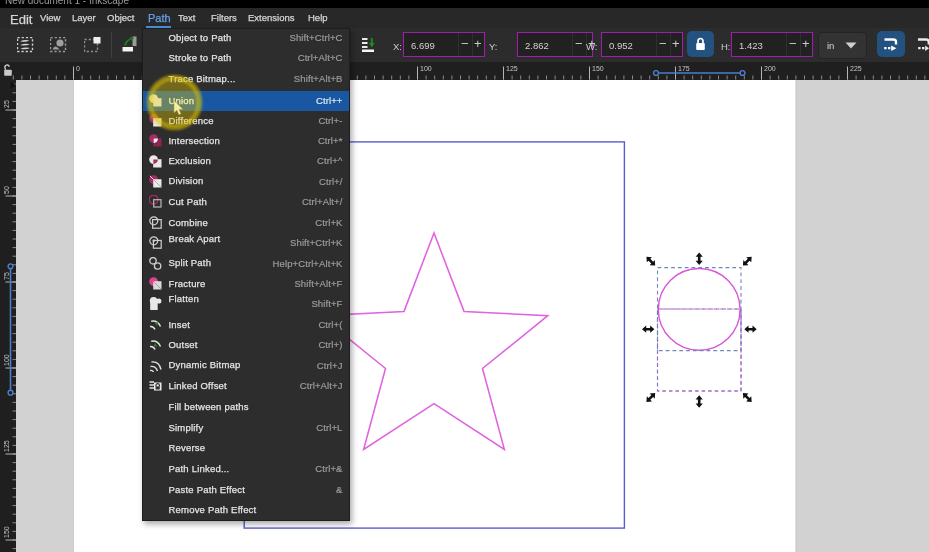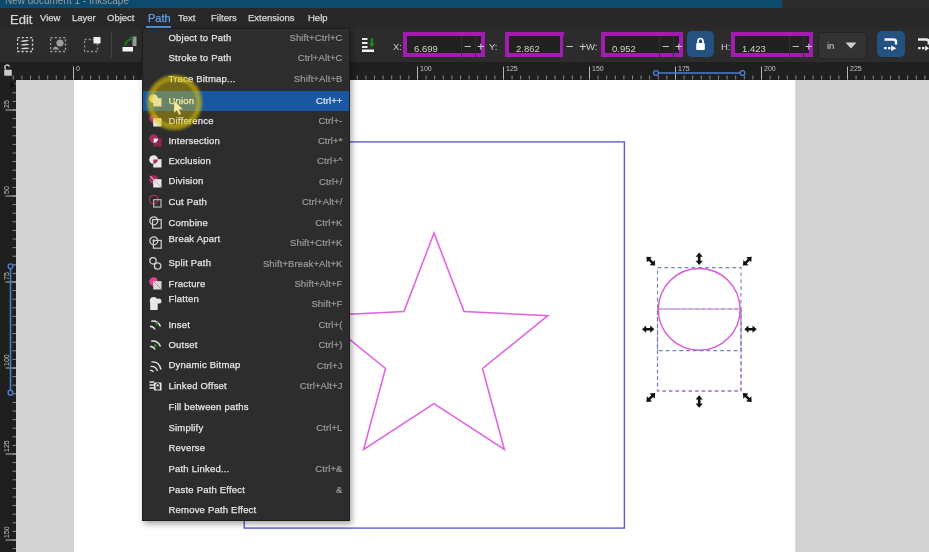--- a/index.html
+++ b/index.html
@@ -1,26 +1,26 @@
 <!DOCTYPE html>
 <html><head><meta charset="utf-8"><style>
 html,body{margin:0;padding:0}
 body{width:929px;height:552px;position:relative;overflow:hidden;background:#2c2c2c;
   font-family:"Liberation Sans",sans-serif;}
 .abs{position:absolute}
 .tblab{font-size:9.5px;color:#c9ccd4}
-.entry{background:#212121;border:4px solid #a21caf;border-radius:0;box-sizing:border-box}
+.entry{background:#212121;border:1px solid #a21caf;border-radius:0;box-sizing:border-box}
 .eval{position:absolute;left:7px;top:7px;font-size:9.5px;color:#d7d2c8}
 .esep{position:absolute;top:0;width:1px;height:23px;background:#2f2f2f}
 .minus{position:absolute;left:57px;top:3px;font-size:13px;color:#cccccc}
 .plus{position:absolute;left:70px;top:3px;font-size:13px;color:#cccccc}
 .mtxt{font-size:9.5px;color:#e4e4e4;white-space:nowrap;letter-spacing:0.2px;-webkit-text-stroke:0.25px currentColor}
 .msc{font-size:9.5px;color:#9b9b9b;white-space:nowrap;letter-spacing:0.1px;-webkit-text-stroke:0.2px currentColor}
 </style></head><body>
-<div class="abs" style="left:0;top:0;width:782px;height:8px;background:#0c4a6e;overflow:hidden">
+<div class="abs" style="left:0;top:0;width:929px;height:8px;background:#000000;overflow:hidden">
   <div style="position:absolute;left:5px;top:-5.5px;font-size:10px;color:#9a9a9a">New document 1 - Inkscape</div>
 </div>
 <div class="abs" style="left:0;top:8px;width:929px;height:20px;background:#282828"></div>
 <div class="abs" style="left:10px;top:12px;font-size:13px;color:#d6d6d6;-webkit-text-stroke:0.25px #d6d6d6">Edit</div>
 <div class="abs" style="left:40px;top:12px;font-size:9.5px;color:#d6d6d6;-webkit-text-stroke:0.25px #d6d6d6">View</div>
 <div class="abs" style="left:72px;top:12px;font-size:9.5px;color:#d6d6d6;-webkit-text-stroke:0.25px #d6d6d6">Layer</div>
 <div class="abs" style="left:107px;top:12px;font-size:9.5px;color:#d6d6d6;-webkit-text-stroke:0.25px #d6d6d6">Object</div>
 <div class="abs" style="left:148px;top:12px;font-size:11px;color:#64a0e8;-webkit-text-stroke:0.25px #64a0e8">Path</div>
 <div class="abs" style="left:178px;top:12px;font-size:9.5px;color:#d6d6d6;-webkit-text-stroke:0.25px #d6d6d6">Text</div>
 <div class="abs" style="left:211px;top:12px;font-size:9.5px;color:#d6d6d6;-webkit-text-stroke:0.25px #d6d6d6">Filters</div>
@@ -58,21 +58,21 @@
   </svg>
 <div class="abs tblab" style="left:393px;top:41px">X:</div>
 <div class="abs entry" style="left:403px;top:32px;width:82px;height:25px">
 <span class="eval">6.699</span>
 <span class="esep" style="left:54px"></span>
     <span class="esep" style="left:68px"></span>
 <span class="minus">−</span>
     <span class="plus">+</span>
   </div>
 <div class="abs tblab" style="left:489px;top:41px">Y:</div>
-<div class="abs entry" style="left:505px;top:32px;width:59px;height:25px">
+<div class="abs entry" style="left:517px;top:32px;width:76px;height:25px">
 <span class="eval">2.862</span>
 <span class="esep" style="left:54px"></span>
     <span class="esep" style="left:68px"></span>
 <span class="minus">−</span>
     <span class="plus">+</span>
   </div>
 <div class="abs tblab" style="left:586px;top:41px">W:</div>
 <div class="abs entry" style="left:601px;top:32px;width:82px;height:25px">
 <span class="eval">0.952</span>
 <span class="esep" style="left:54px"></span>
@@ -224,21 +224,21 @@
     <rect x="3.6" y="3.6" width="8.6" height="8.6" fill="none" stroke="#cfcfcf" stroke-width="1.2"></rect>
   </svg>
 <div class="abs mtxt" style="left:168.5px;top:233px;color:#e4e4e4">Break Apart</div>
 <div class="abs msc" style="right:586.5px;top:237.1px;color:#9b9b9b">Shift+Ctrl+K</div>
 <svg class="abs" style="left:149px;top:236.4px" width="13" height="13" viewBox="0 0 13 13">
     <circle cx="4.8" cy="4.8" r="4" fill="none" stroke="#cfcfcf" stroke-width="1.2"></circle>
     <rect x="4.4" y="4.4" width="7.8" height="7.8" fill="none" stroke="#cfcfcf" stroke-width="1.2"></rect>
     <circle cx="4.8" cy="4.8" r="1.2" fill="#cfcfcf"></circle>
   </svg>
 <div class="abs mtxt" style="left:168.5px;top:257.3px;color:#e4e4e4">Split Path</div>
-<div class="abs msc" style="right:586.5px;top:257.5px;color:#9b9b9b">Shift+Break+Alt+K</div>
+<div class="abs msc" style="right:586.5px;top:257.5px;color:#9b9b9b">Help+Ctrl+Alt+K</div>
 <svg class="abs" style="left:149px;top:256.8px" width="13" height="13" viewBox="0 0 13 13">
     <circle cx="4" cy="3.8" r="3.2" fill="none" stroke="#cfcfcf" stroke-width="1.3"></circle>
     <circle cx="8.6" cy="9" r="3.2" fill="none" stroke="#cfcfcf" stroke-width="1.3"></circle>
   </svg>
 <div class="abs mtxt" style="left:168.5px;top:277.7px;color:#e4e4e4">Fracture</div>
 <div class="abs msc" style="right:586.5px;top:277.9px;color:#9b9b9b">Shift+Alt+F</div>
 <svg class="abs" style="left:149px;top:277.2px" width="13" height="13" viewBox="0 0 13 13">
     <circle cx="4.6" cy="4.6" r="4.4" fill="#e0418f"></circle>
     <rect x="4.2" y="4.2" width="8.3" height="8.3" fill="#d9d9d9"></rect>
     <path d="M4.2,4.2 L12.5,12.5" stroke="#8a8a8a" stroke-width="0.7"></path>

